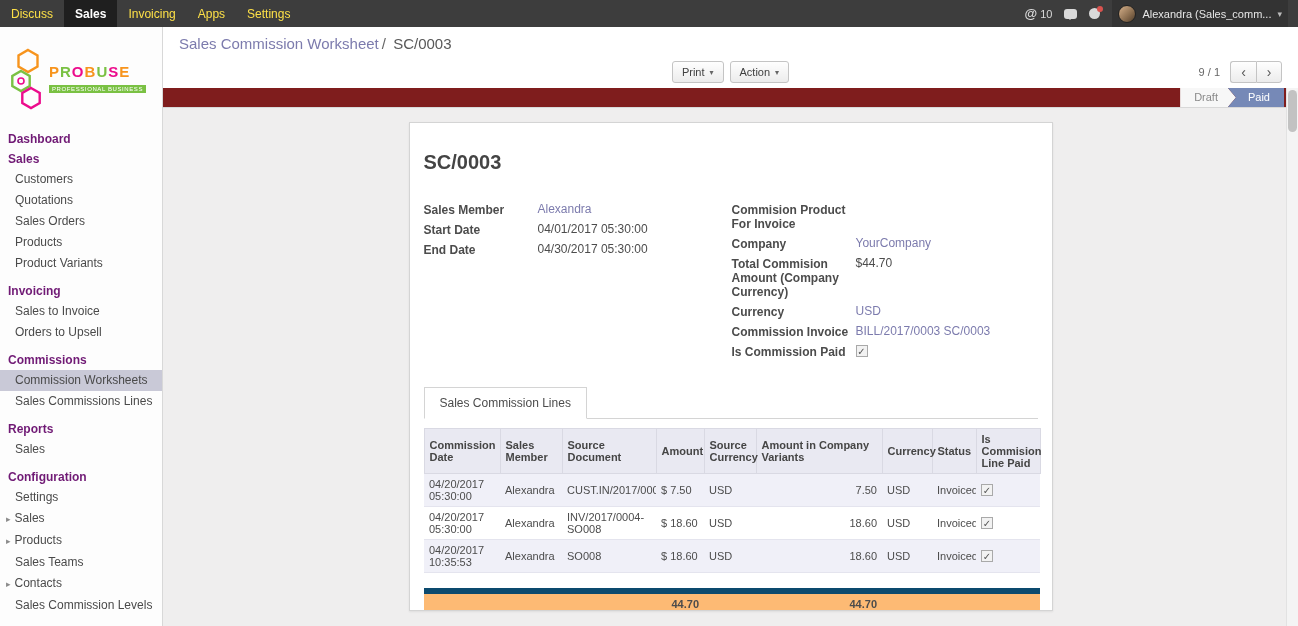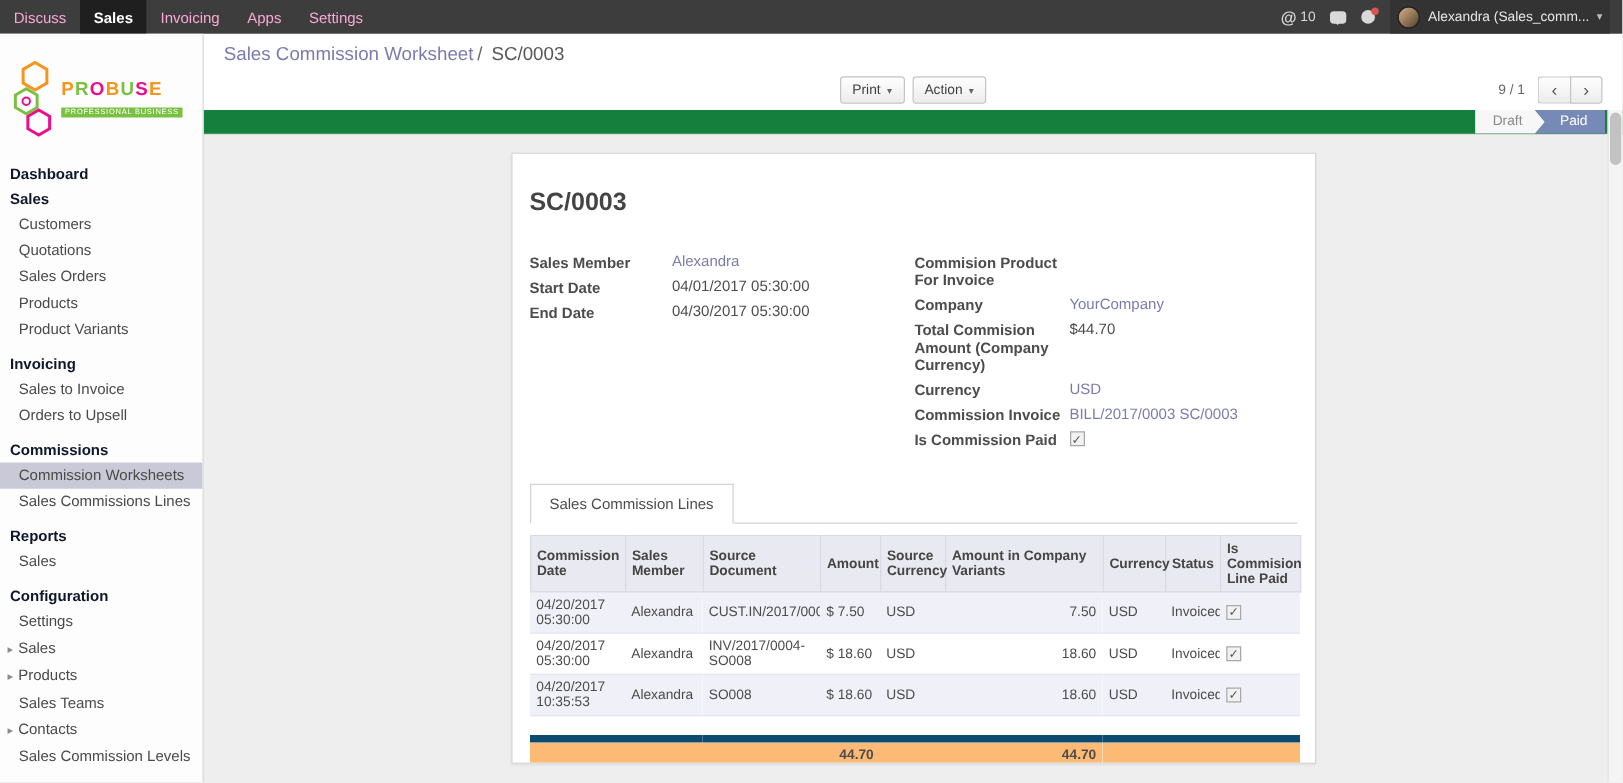--- a/index.html
+++ b/index.html
@@ -3,21 +3,21 @@
 <meta charset="utf-8">
 <style>
   * { box-sizing: border-box; margin: 0; padding: 0; }
   html,body { width:1298px; height:626px; overflow:hidden; }
   body { font-family:"Liberation Sans","DejaVu Sans",sans-serif; font-size:12px; color:#4c4c4c; background:#efeeee; }
   a { text-decoration:none; }
 
   
   .topbar { height:27px; background:#3d3d3d; display:flex; align-items:stretch; color:#e6e6e6; }
   .menus { display:flex; }
-  .menu { display:flex; align-items:center; padding:0 11px; font-size:12px; color:#f9a8d4; cursor:pointer; }
+  .menu { display:flex; align-items:center; padding:0 11px; font-size:12px; color:#fde047; cursor:pointer; }
   .menu.active { background:#1f1f1f; color:#fff; font-weight:bold; }
   .systray { margin-left:auto; display:flex; align-items:center; gap:12px; padding-right:10px; }
   .sys { display:flex; align-items:center; gap:3px; cursor:pointer; color:#d9d9d9; }
   .at-glyph { font-size:13px; font-weight:bold; }
   .sys-count { font-size:11px; }
   .bubble { width:13px; height:10px; background:#d9d9d9; border-radius:3px; position:relative; display:inline-block; }
   .bubble::after { content:""; position:absolute; left:3px; bottom:-4px; border:3px solid transparent; border-top-color:#d9d9d9; }
   .bugbody { width:11px; height:11px; background:#d9d9d9; border-radius:50%; position:relative; display:inline-block; }
   .bugbody::after { content:""; position:absolute; top:-2px; right:-3px; width:6px; height:6px; background:#d9534f; border-radius:50%; }
   .user-menu { display:flex; align-items:center; gap:6px; padding:0 6px; height:27px; background:#333; cursor:pointer; }
@@ -28,21 +28,21 @@
   
   .content-row { display:flex; height:599px; }
 
   
   .sidebar { width:163px; flex:none; background:#fdfdfd; border-right:1px solid #d8d8d8; overflow:hidden; }
   .logo { padding:12px 6px 8px 8px; display:flex; align-items:center; gap:5px; height:100px; }
   .logo-title { font-weight:bold; font-size:15px; letter-spacing:1px; line-height:16px; }
   .lc-o { color:#f7941d; } .lc-g { color:#7ac143; } .lc-m { color:#ec0c8c; }
   .logo-sub { display:inline-block; background:#7ac143; color:#fff; font-size:6px; padding:1px 3px; margin-top:3px; letter-spacing:.6px; white-space:nowrap; }
   .sidenav { padding-top:2px; }
-  .nav-heading { color:#0f172a; font-weight:bold; padding:3px 8px; margin-top:7px; cursor:pointer; }
+  .nav-heading { color:#701a75; font-weight:bold; padding:3px 8px; margin-top:7px; cursor:pointer; }
   .nav-heading.first { margin-top:0; }
   .nav-heading.tight { margin-top:0; }
   .nav-item { display:block; padding:4px 8px 4px 15px; color:#4a4a4a; cursor:pointer; line-height:13px; }
   .nav-item.selected { background:#c9c9d7; }
   .nav-item .nav-caret { color:#8b8b8b; font-size:9px; margin-right:4px; }
   .nav-item.has-caret { padding-left:6px; }
 
   
   .main { flex:1; position:relative; display:flex; flex-direction:column; height:599px; overflow:hidden; }
   .control-panel { background:#fff; height:61px; padding:7px 16px 0; }
@@ -55,21 +55,21 @@
   .btn { font-family:inherit; font-size:11px; color:#404040; background:linear-gradient(#fefefe,#ececec); border:1px solid #c4c4c4; border-radius:3px; padding:4px 9px; cursor:pointer; display:flex; align-items:center; gap:5px; }
   .btn-caret { font-size:8px; color:#666; }
   .pager { position:absolute; right:0; top:50%; transform:translateY(-50%); display:flex; align-items:center; gap:10px; }
   .pager-value { color:#666; font-size:11px; }
   .pager-nav { display:flex; }
   .pager-btn { width:26px; height:22px; background:linear-gradient(#fefefe,#ececec); border:1px solid #c4c4c4; color:#555; font-size:14px; line-height:19px; text-align:center; cursor:pointer; font-family:inherit; }
   .pager-btn.prev { border-radius:3px 0 0 3px; border-right:none; }
   .pager-btn.next { border-radius:0 3px 3px 0; }
 
   
-  .status-strip { height:20px; background:#15803d; border-bottom:1px solid #d8d8d8; display:flex; justify-content:flex-end; padding-right:14px; }
+  .status-strip { height:20px; background:#7f1d1d; border-bottom:1px solid #d8d8d8; display:flex; justify-content:flex-end; padding-right:14px; }
   .status { font-size:11px; line-height:19px; padding:0 14px; cursor:pointer; }
   .status.draft { color:#8a8a8a; background:#f7f7f7; padding-right:18px;
       clip-path:polygon(0 0, calc(100% - 8px) 0, 100% 50%, calc(100% - 8px) 100%, 0 100%); }
   .status.paid { color:#fff; background:#7689b7; padding-left:20px; margin-left:-8px;
       clip-path:polygon(0 0, 100% 0, 100% 100%, 0 100%, 8px 50%); }
 
   
   .form-area { flex:1; display:flex; justify-content:center; align-items:flex-start; padding-top:14px; overflow:hidden; }
   .sheet { width:644px; height:489px; background:#fff; border:1px solid #d4d4d4; box-shadow:0 1px 2px rgba(0,0,0,.07); padding:28px 14px 0; overflow:hidden; }
   .sheet-title { font-size:20px; font-weight:bold; color:#444; margin-bottom:28px; }

